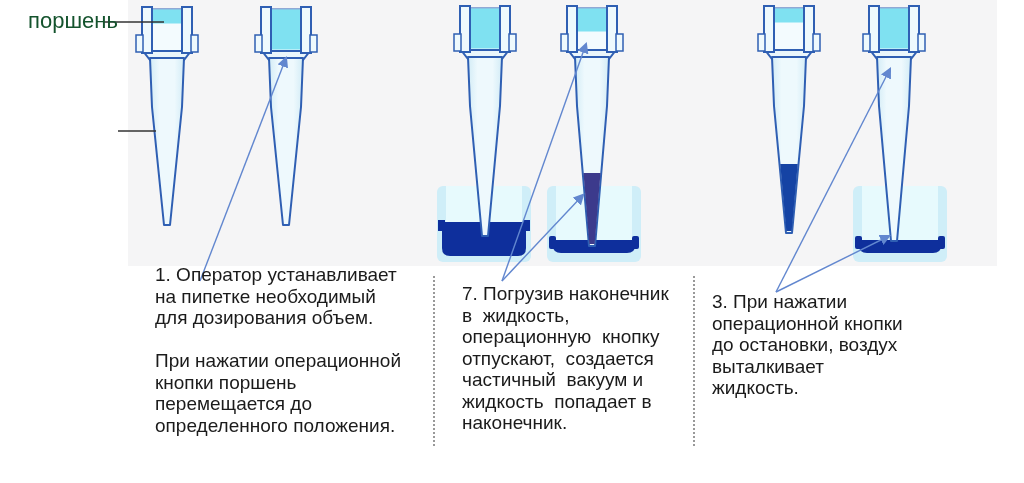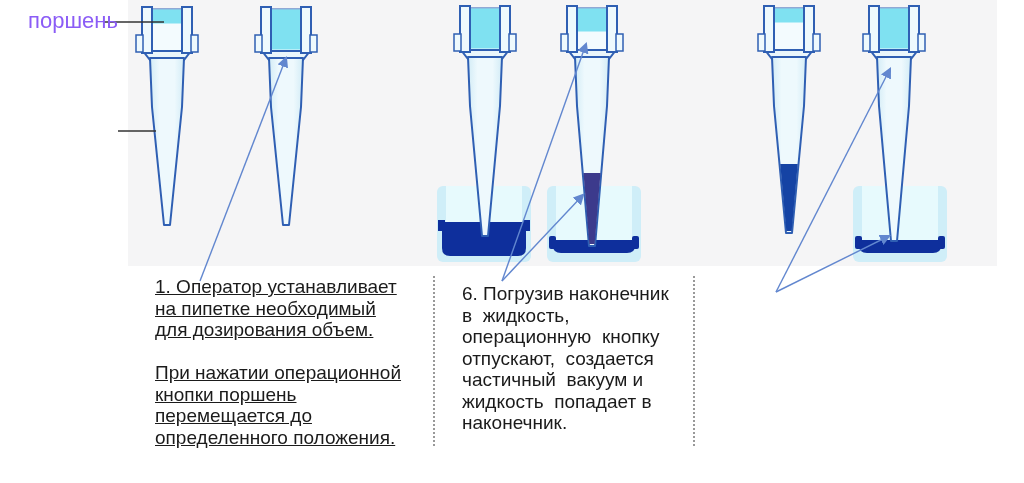--- a/index.html
+++ b/index.html
@@ -2,28 +2,28 @@
 <html><head>
 <meta charset="utf-8">
 <style>
   html,body{margin:0;padding:0;}
   body{
     width:1024px;height:483px;background:#ffffff;
     font-family:"Liberation Sans",sans-serif;position:relative;overflow:hidden;
   }
   .canvas{position:absolute;left:0;top:0;width:1024px;height:483px;}
   #diagram-svg{position:absolute;left:0;top:0;}
-  .side-label{position:absolute;color:#8b5cf6;font-size:22px;line-height:24px;white-space:nowrap;}
+  .side-label{position:absolute;color:#14532d;font-size:22px;line-height:24px;white-space:nowrap;}
   #label-piston{left:28px;top:9px;}
   #label-tip{left:8px;top:118px;}
   .step{
     position:absolute;font-size:19px;line-height:21.5px;color:#1b1b1b;
     white-space:pre-wrap;letter-spacing:0px;
   }
-  #step1{left:155px;top:276px;width:280px;text-decoration:underline;}
+  #step1{left:155px;top:264px;width:280px;}
   #step2{left:462px;top:283px;width:240px;}
   #step3{left:712px;top:291px;width:240px;}
   .divider{position:absolute;top:276px;height:170px;width:0;border-left:2px dotted #999999;}
   #divider-1{left:433px;}
   #divider-2{left:693px;}
 </style>
 </head>
 <body>
 
 <div class="canvas">
@@ -138,20 +138,25 @@
   <div class="divider" id="divider-2"></div>
 
   <div class="step" id="step1">1. Оператор устанавливает
 на пипетке необходимый
 для дозирования объем.
 
 При нажатии операционной
 кнопки поршень
 перемещается до
 определенного положения.</div>
-  <div class="step" id="step2">6. Погрузив наконечник
+  <div class="step" id="step2">7. Погрузив наконечник
 в  жидкость,
 операционную  кнопку
 отпускают,  создается
 частичный  вакуум и
 жидкость  попадает в
 наконечник.</div>
+  <div class="step" id="step3">3. При нажатии
+операционной кнопки
+до остановки, воздух
+выталкивает
+жидкость.</div>
 </div>
 
 </body></html>

